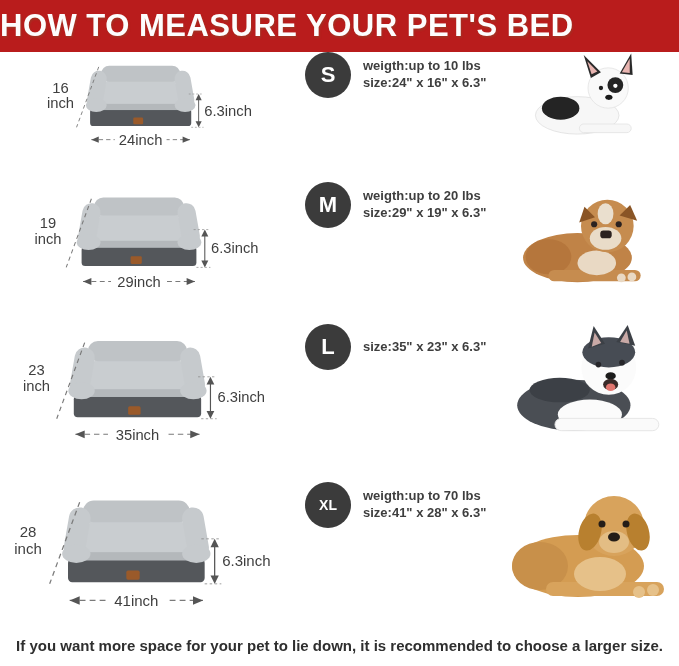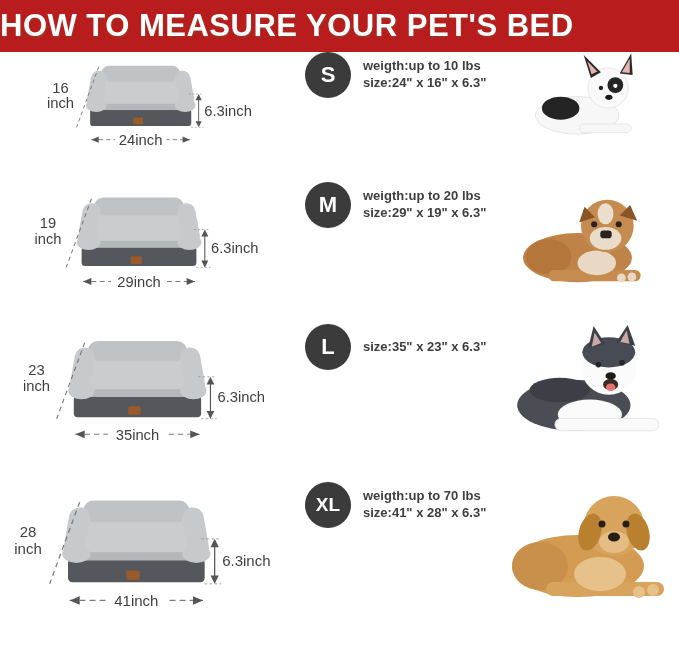--- a/index.html
+++ b/index.html
@@ -19,21 +19,21 @@
   .row{display:flex;align-items:flex-start;}
   .row-s{height:130px;} .row-m{height:142px;} .row-l{height:158px;} .row-xl{height:155px;}
   .bed-cell{width:305px;display:flex;justify-content:center;align-items:center;flex:0 0 auto;}
   .info-cell{width:192px;display:flex;align-items:center;gap:12px;flex:0 0 auto;}
   .dog-cell{width:182px;display:flex;justify-content:center;align-items:center;flex:0 0 auto;}
   .badge{
     width:46px;height:46px;border-radius:50%;background:#3b3b3b;color:#fff;
     display:flex;align-items:center;justify-content:center;
     font-weight:bold;font-size:22px;flex:0 0 auto;
   }
-  .row-xl .badge{font-size:19px;}
+  .row-xl .badge{font-size:14px;}
   .spec{font-weight:bold;color:#3e3e3e;font-size:13px;line-height:1.28;white-space:nowrap;}
   
   svg.bed{overflow:visible;}
   svg.bed text{fill:#3f3f3f;font-family:"Liberation Sans","DejaVu Sans",sans-serif;}
   .bed-s text{font-size:24px;} .bed-m text{font-size:21px;}
   .bed-l text{font-size:19px;}  .bed-xl text{font-size:18px;}
   
   .ftr{height:29px;display:flex;align-items:flex-start;justify-content:center;}
   .ftr p{margin:0;font-size:15px;font-weight:bold;color:#2f2f2f;white-space:nowrap;}
 </style>
@@ -256,14 +256,17 @@
         <ellipse cx="116" cy="60" rx="15" ry="11" fill="#e3bd84"></ellipse>
         <ellipse cx="116" cy="55" rx="6" ry="4.5" fill="#241d18"></ellipse>
         <circle cx="104" cy="42" r="3.5" fill="#241d18"></circle>
         <circle cx="128" cy="42" r="3.5" fill="#241d18"></circle>
         <circle cx="155" cy="108" r="6" fill="#e6c189"></circle>
         <circle cx="141" cy="110" r="6" fill="#e6c189"></circle>
       </svg>
     </div>
   </div>
 
+  <div class="ftr">
+    <p>If you want more space for your pet to lie down, it is recommended to choose a larger size.</p>
+  </div>
 
 </div>
 
 </body></html>

